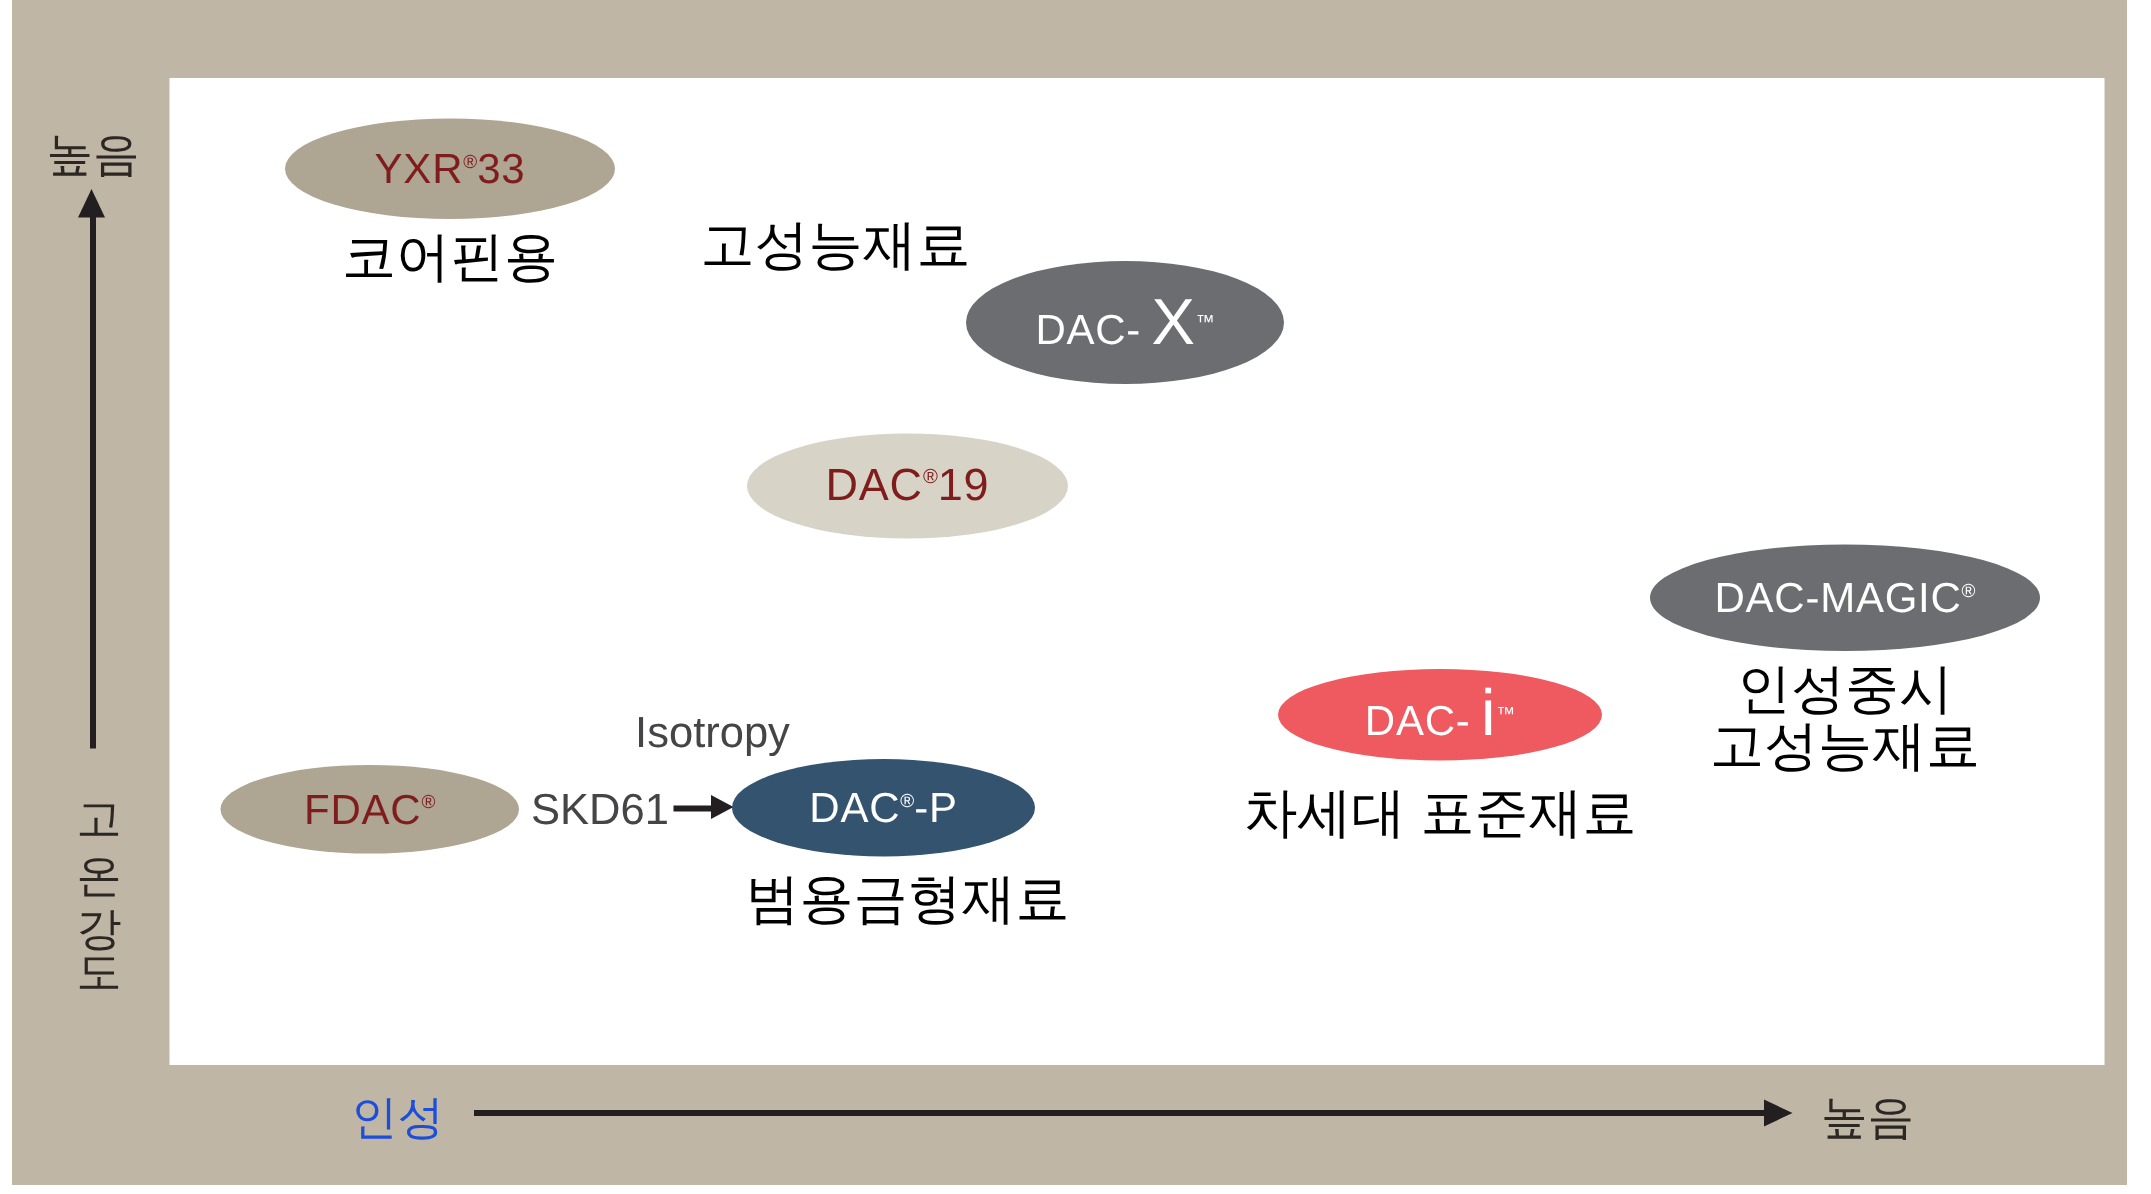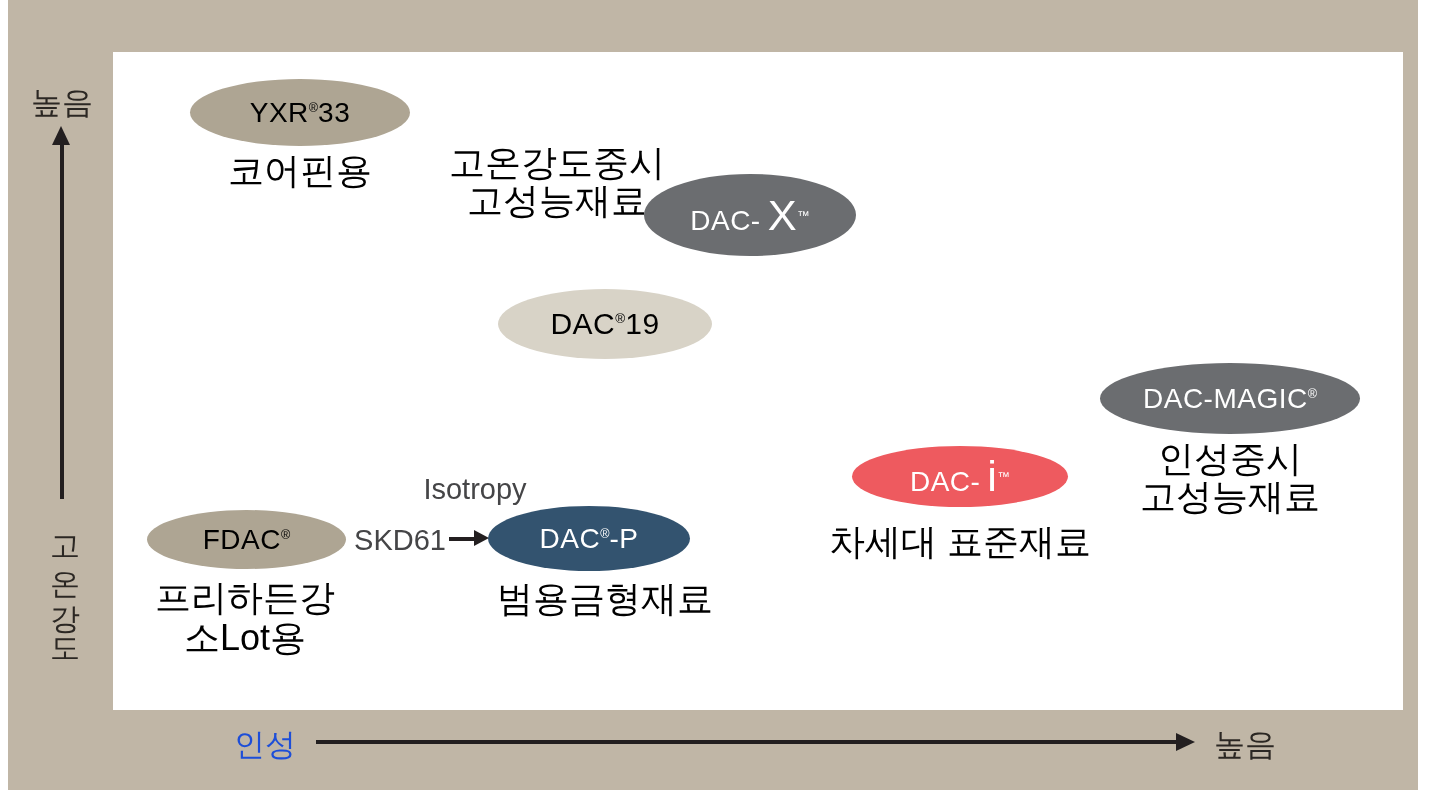--- a/index.html
+++ b/index.html
@@ -8,21 +8,21 @@
   .canvas { position:absolute; left:8px; top:0; width:1420px; height:790px; background:#c0b6a6; }
   .panel { position:absolute; left:105px; top:52px; width:1290px; height:658px; background:#ffffff; }
 
   .txt { position:absolute; color:#000000; font-size:36px; line-height:38px; text-align:center; white-space:nowrap; }
 
   
   .bubble { position:absolute; border-radius:50%; display:flex; align-items:center; justify-content:center; }
   .bubble .bl { font-size:28px; letter-spacing:0.5px; }
   .bubble sup { font-size:0.45em; vertical-align:super; letter-spacing:0; }
   .bubble .big { font-size:1.55em; margin-left:7px; }
-  .dark-text { color:#000000; }
+  .dark-text { color:#7f1d1d; }
   .light-text { color:#ffffff; }
 
   
   .yaxis-line { position:absolute; left:60px; top:143px; width:4px; height:356px; background:#231f20; }
   .yaxis-head { position:absolute; left:52px; top:126px; width:0; height:0;
                 border-left:9px solid transparent; border-right:9px solid transparent;
                 border-bottom:19px solid #231f20; }
   .y-top-label { position:absolute; left:24px; top:82px; width:76px; text-align:center; font-size:31px; color:#2b2723; }
   .y-axis-title { position:absolute; left:44px; top:516px; font-size:30px; color:#2b2723;
                   writing-mode:vertical-rl; text-orientation:upright; letter-spacing:4px; }
@@ -57,21 +57,20 @@
   <div class="xaxis-line"></div>
   <div class="xaxis-head"></div>
   <div class="x-end-label">높음</div>
 
   <div class="bubble" style="left: 190px; top: 79px; width: 220px; height: 67px; background: rgb(174, 165, 147);">
     <span class="bl dark-text"><span>YXR</span><sup>®</sup><span>33</span></span>
   </div>
   <div class="txt" style="left:190px; top:152px; width:220px;">코어핀용</div>
 
   <div class="txt" style="left:448px; top:144px; width:218px;">
-    <div>고온강도중시</div>
     <div>고성능재료</div>
   </div>
 
   <div class="bubble" style="left: 644px; top: 174px; width: 212px; height: 82px; background: rgb(107, 109, 112);">
     <span class="bl light-text"><span>DAC-</span><span class="big">X</span><sup>™</sup></span>
   </div>
 
   <div class="bubble" style="left: 498px; top: 289px; width: 214px; height: 70px; background: rgb(216, 211, 199);">
     <span class="bl dark-text" style="font-size:30px;"><span>DAC</span><sup>®</sup><span>19</span></span>
   </div>
@@ -85,24 +84,20 @@
   </div>
 
   <div class="bubble" style="left: 852px; top: 446px; width: 216px; height: 61px; background: rgb(238, 90, 95);">
     <span class="bl light-text"><span>DAC-</span><span class="big">i</span><sup>™</sup></span>
   </div>
   <div class="txt" style="left:828px; top:523px; width:264px;">차세대 표준재료</div>
 
   <div class="bubble" style="left: 147px; top: 510px; width: 199px; height: 59px; background: rgb(174, 165, 147);">
     <span class="bl dark-text"><span>FDAC</span><sup>®</sup></span>
   </div>
-  <div class="txt" style="left:130px; top:578px; width:230px; line-height:40px;">
-    <div>프리하든강</div>
-    <div>소Lot용</div>
-  </div>
 
   <div class="txt" style="left:405px; top:470px; width:140px; font-size:29px; color:#454547;text-align:center;">Isotropy</div>
   <div class="txt" style="left:350px; top:521px; width:100px; font-size:29px; color:#454547;">SKD61</div>
   <div class="skd-line"></div>
   <div class="skd-head"></div>
 
   <div class="bubble" style="left: 488px; top: 506px; width: 202px; height: 65px; background: rgb(51, 83, 111);">
     <span class="bl light-text"><span>DAC</span><sup>®</sup><span>-P</span></span>
   </div>
   <div class="txt" style="left:495px; top:580px; width:220px;">범용금형재료</div>

